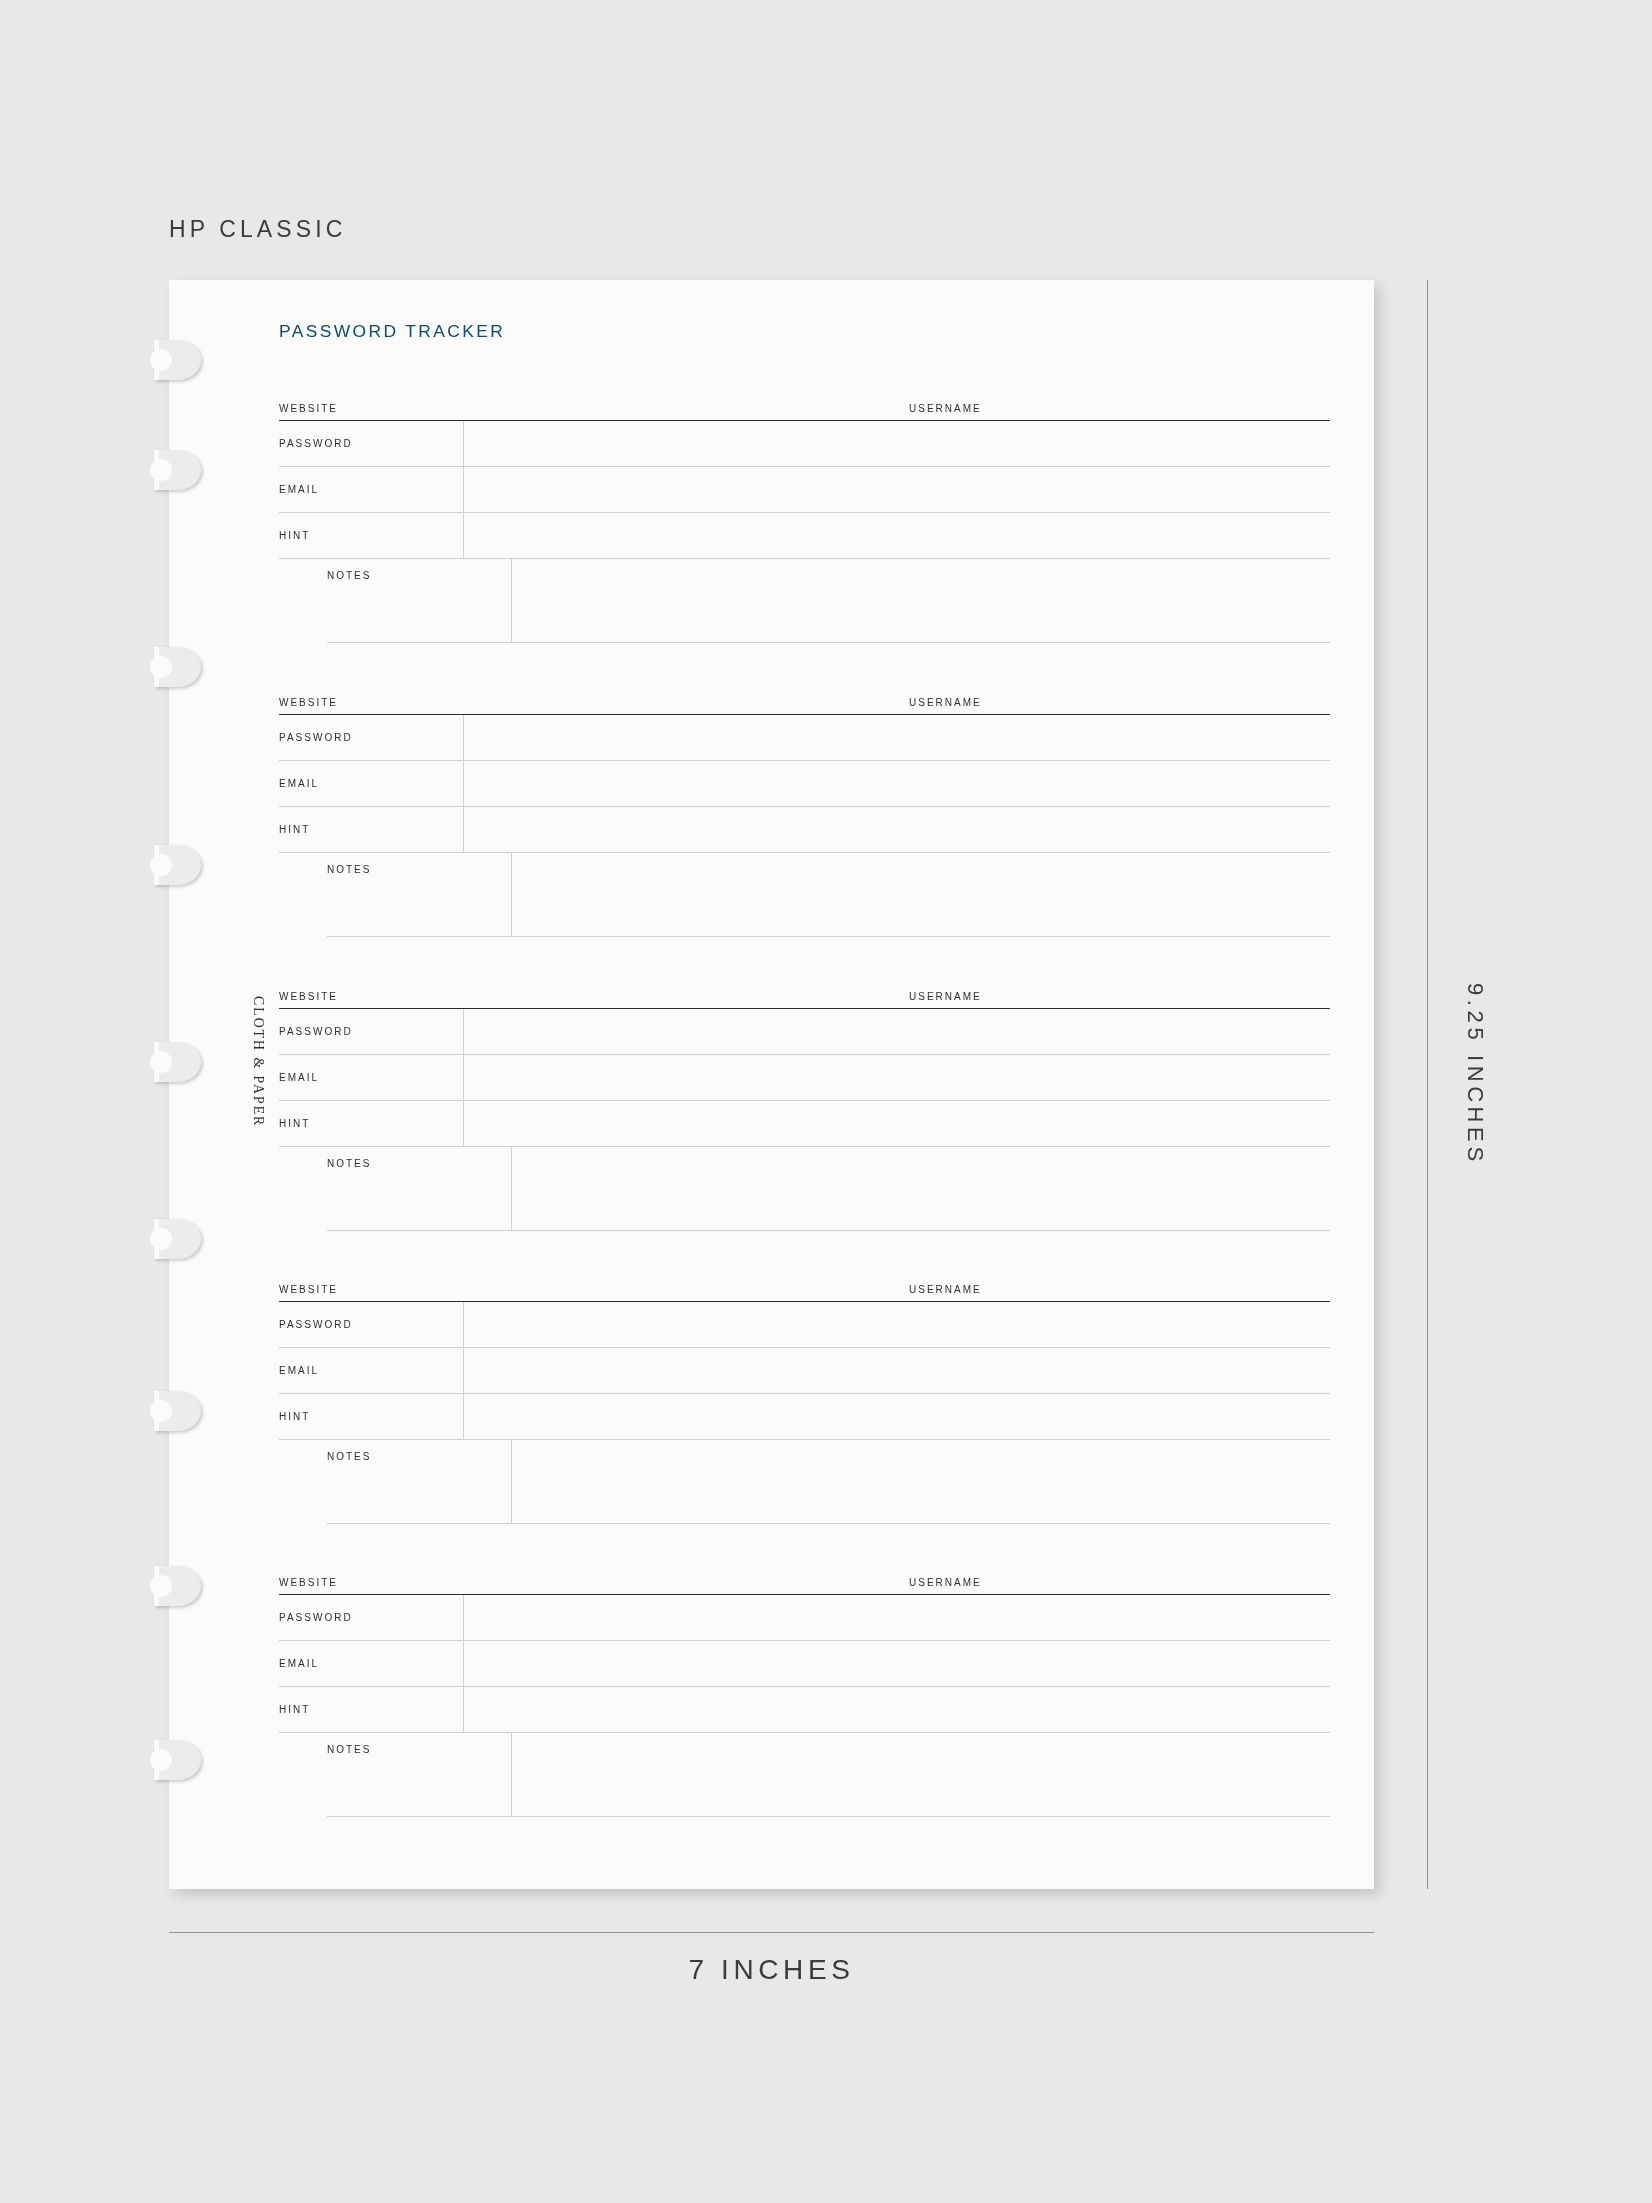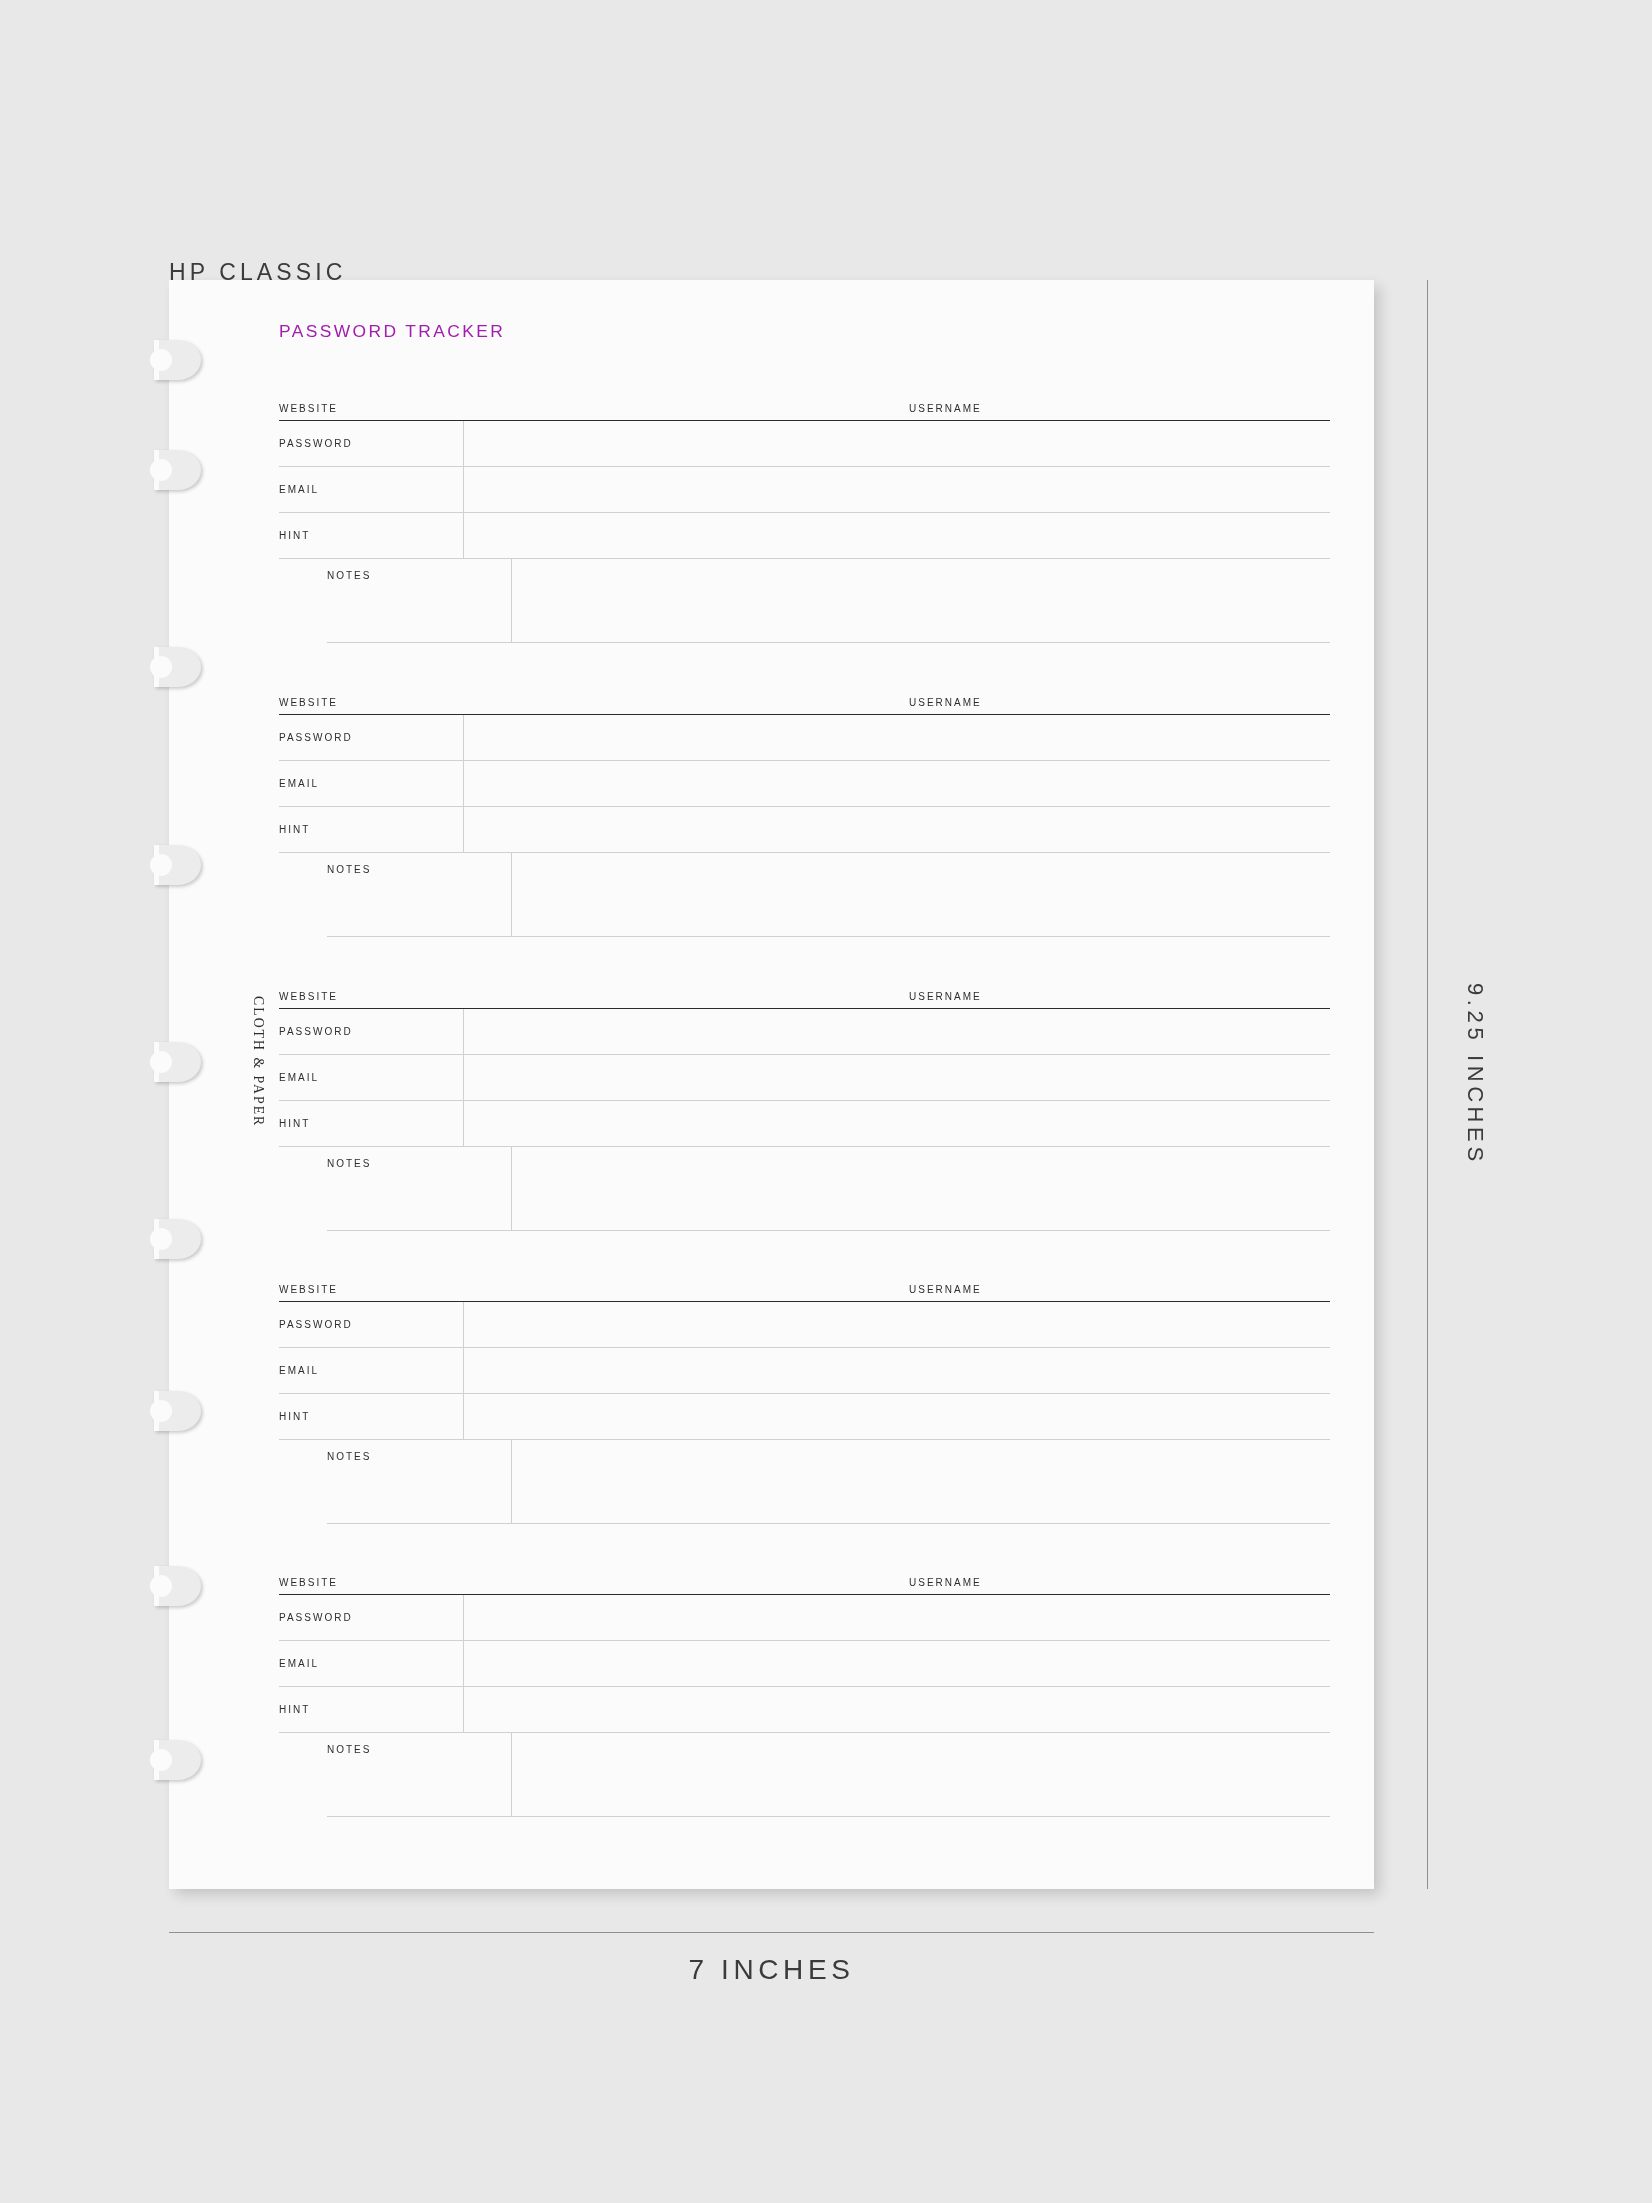--- a/index.html
+++ b/index.html
@@ -17,21 +17,20 @@
 
   
   .product-label {
     position: absolute;
     left: 169px;
     top: 216px;
     font-size: 23px;
     letter-spacing: 4.1px;
     color: #3b3b3b;
     font-weight: 400;
-    margin-top: 43px;
   }
 
   
   .sheet {
     position: absolute;
     left: 169px;
     top: 280px;
     width: 1205px;
     height: 1609px;
     background: #fbfbfb;
@@ -81,21 +80,21 @@
     top: 0;
     width: 1051px;
     height: 100%;
   }
   .tracker-title {
     position: absolute;
     top: 321px;
     left: 0;
     font-size: 17.4px;
     letter-spacing: 2.4px;
-    color: #a21caf;
+    color: #0c4a6e;
   }
 
   .entry {
     position: absolute;
     left: 0;
     width: 1051px;
   }
 
   .row {
     position: relative;

